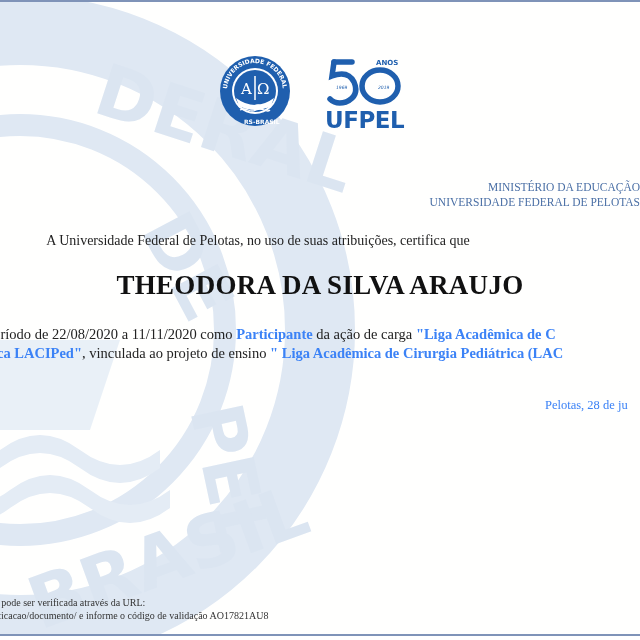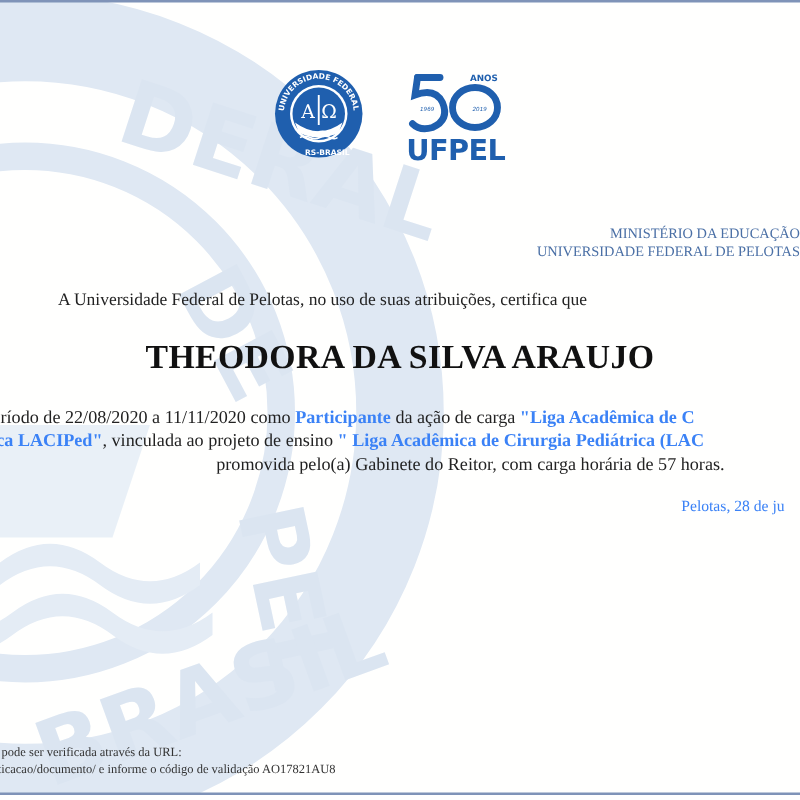--- a/index.html
+++ b/index.html
@@ -184,21 +184,20 @@
   <div class="intro">A Universidade Federal de Pelotas, no uso de suas atribuições, certifica que</div>
 
   <div class="name">THEODORA DA SILVA ARAUJO</div>
 
   <div class="body-line line1">
     <span>eríodo de 22/08/2020 a 11/11/2020 como </span><b>Participante</b><span> da ação de carga </span><b>"Liga Acadêmica de C</b>
   </div>
   <div class="body-line line2">
     <b>ca LACIPed"</b><span>, vinculada ao projeto de ensino </span><b>" Liga Acadêmica de Cirurgia Pediátrica (LAC</b>
   </div>
-  <div class="body-line line3">promovida pelo(a) Gabinete do Reitor, com carga horária de 57 horas.</div>
 
   <div class="place-date">Pelotas, 28 de ju</div>
 
   <div class="verify">
     <div>nto pode ser verificada através da URL:</div>
     <div>tenticacao/documento/ e informe o código de validação AO17821AU8</div>
   </div>
 
   <div class="border-bottom"></div>
   <div class="border-bottom-light"></div>

